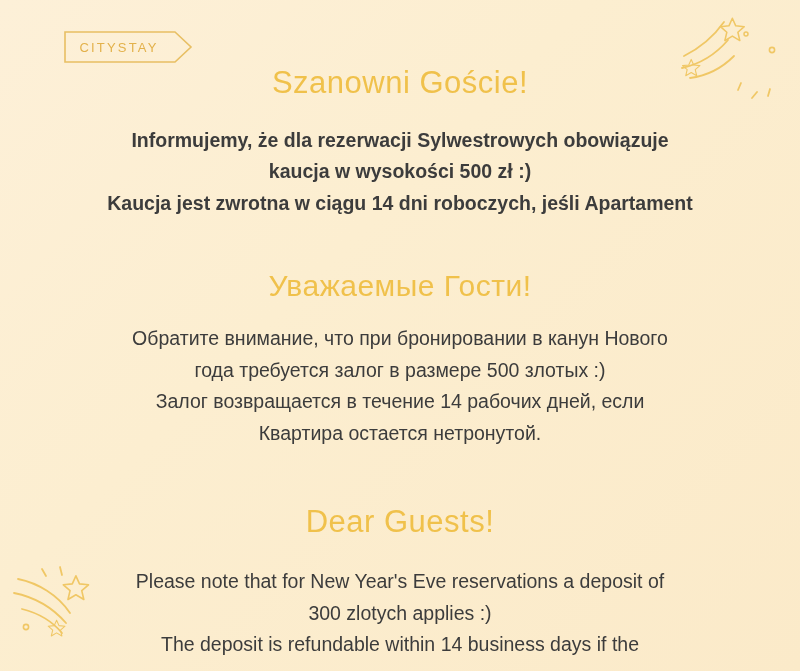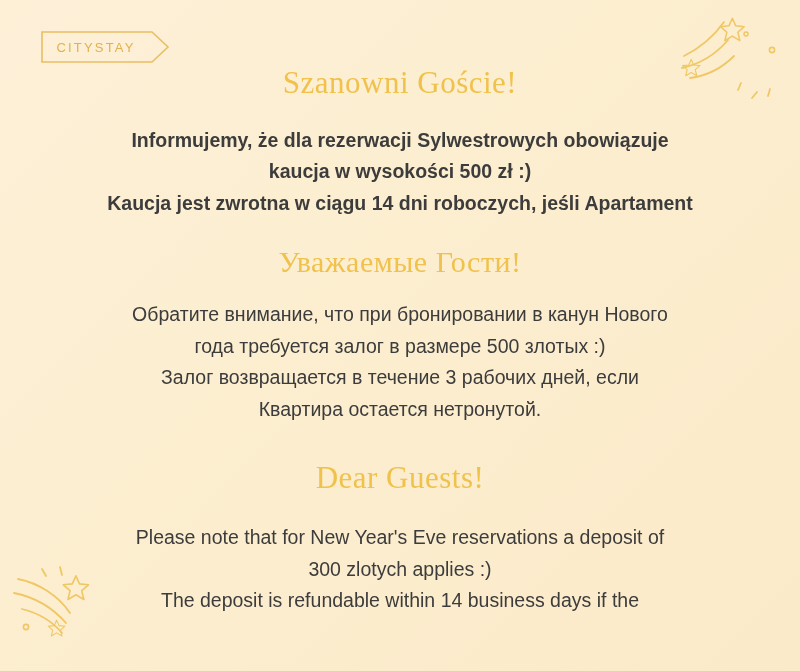--- a/index.html
+++ b/index.html
@@ -20,21 +20,21 @@
     width: 800px;
     height: 671px;
     background: linear-gradient(135deg, #fdf0d8 0%, #fceed0 40%, #fbeac9 100%);
     overflow: hidden;
   }
 
   
   .logo {
     position: absolute;
     top: 30px;
-    left: 40px;
+    left: 63px;
     width: 130px;
     height: 34px;
   }
   .logo svg { display: block; }
   .logo-text {
     position: absolute;
     top: 0;
     left: 0;
     width: 112px;
     height: 34px;
@@ -67,33 +67,33 @@
   .content {
     position: relative;
     z-index: 2;
     padding: 46px 46px 0 46px;
     text-align: center;
   }
 
   .section { margin-bottom: 0; }
 
   .heading {
-    font-family: Liberation Serif, serif;
+    font-family: Liberation Sans, sans-serif;
     color: #f0c14b;
     font-size: 31px;
     letter-spacing: 0.5px;
     line-height: 1.25;
     margin: 0;
     padding: 0;
     font-weight: 400;
   }
 
   .heading-pl { margin-top: 18px; }
-  .heading-ru { margin-top: 24px; font-size: 30px; }
-  .heading-en { margin-top: 34px; }
+  .heading-ru { margin-top: 48px; font-size: 30px; }
+  .heading-en { margin-top: 54px; }
 
   .body-text {
     color: #3c3c3c;
     font-size: 19.5px;
     line-height: 1.62;
     margin: 0;
     padding: 0;
   }
   .body-pl { margin-top: 22px; font-weight: bold; }
   .body-ru { margin-top: 18px; }
@@ -158,21 +158,21 @@
         <span class="line">kaucja w wysokości 500 zł :)</span>
         <span class="line">Kaucja jest zwrotna w ciągu 14 dni roboczych, jeśli Apartament</span>
       </p>
     </div>
 
     <div class="section">
       <h1 class="heading heading-ru">Уважаемые Гости!</h1>
       <p class="body-ru body-text">
         <span class="line">Обратите внимание, что при бронировании в канун Нового</span>
         <span class="line">года требуется залог в размере 500 злотых :)</span>
-        <span class="line">Залог возвращается в течение 3 рабочих дней, если</span>
+        <span class="line">Залог возвращается в течение 14 рабочих дней, если</span>
         <span class="line">Квартира остается нетронутой.</span>
       </p>
     </div>
 
     <div class="section">
       <h1 class="heading heading-en">Dear Guests!</h1>
       <p class="body-en body-text">
         <span class="line">Please note that for New Year's Eve reservations a deposit of</span>
         <span class="line">300 zlotych applies :)</span>
         <span class="line">The deposit is refundable within 14 business days if the</span>

